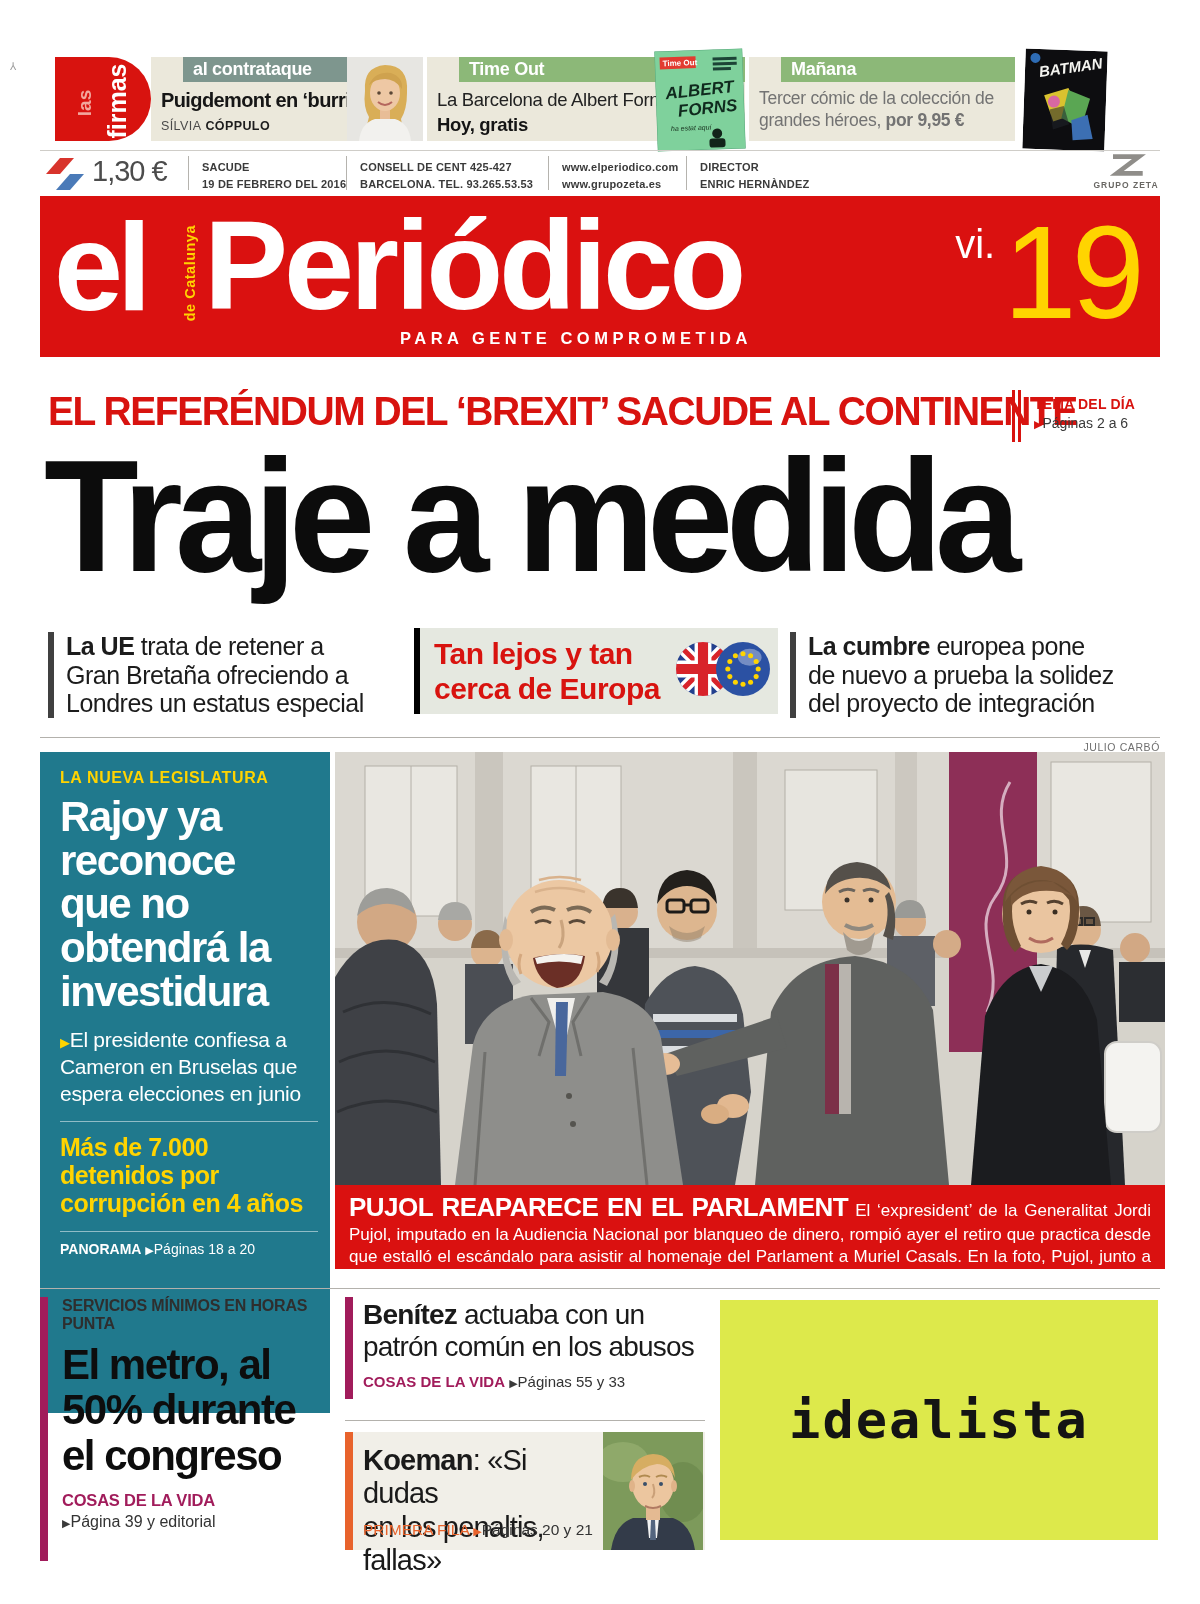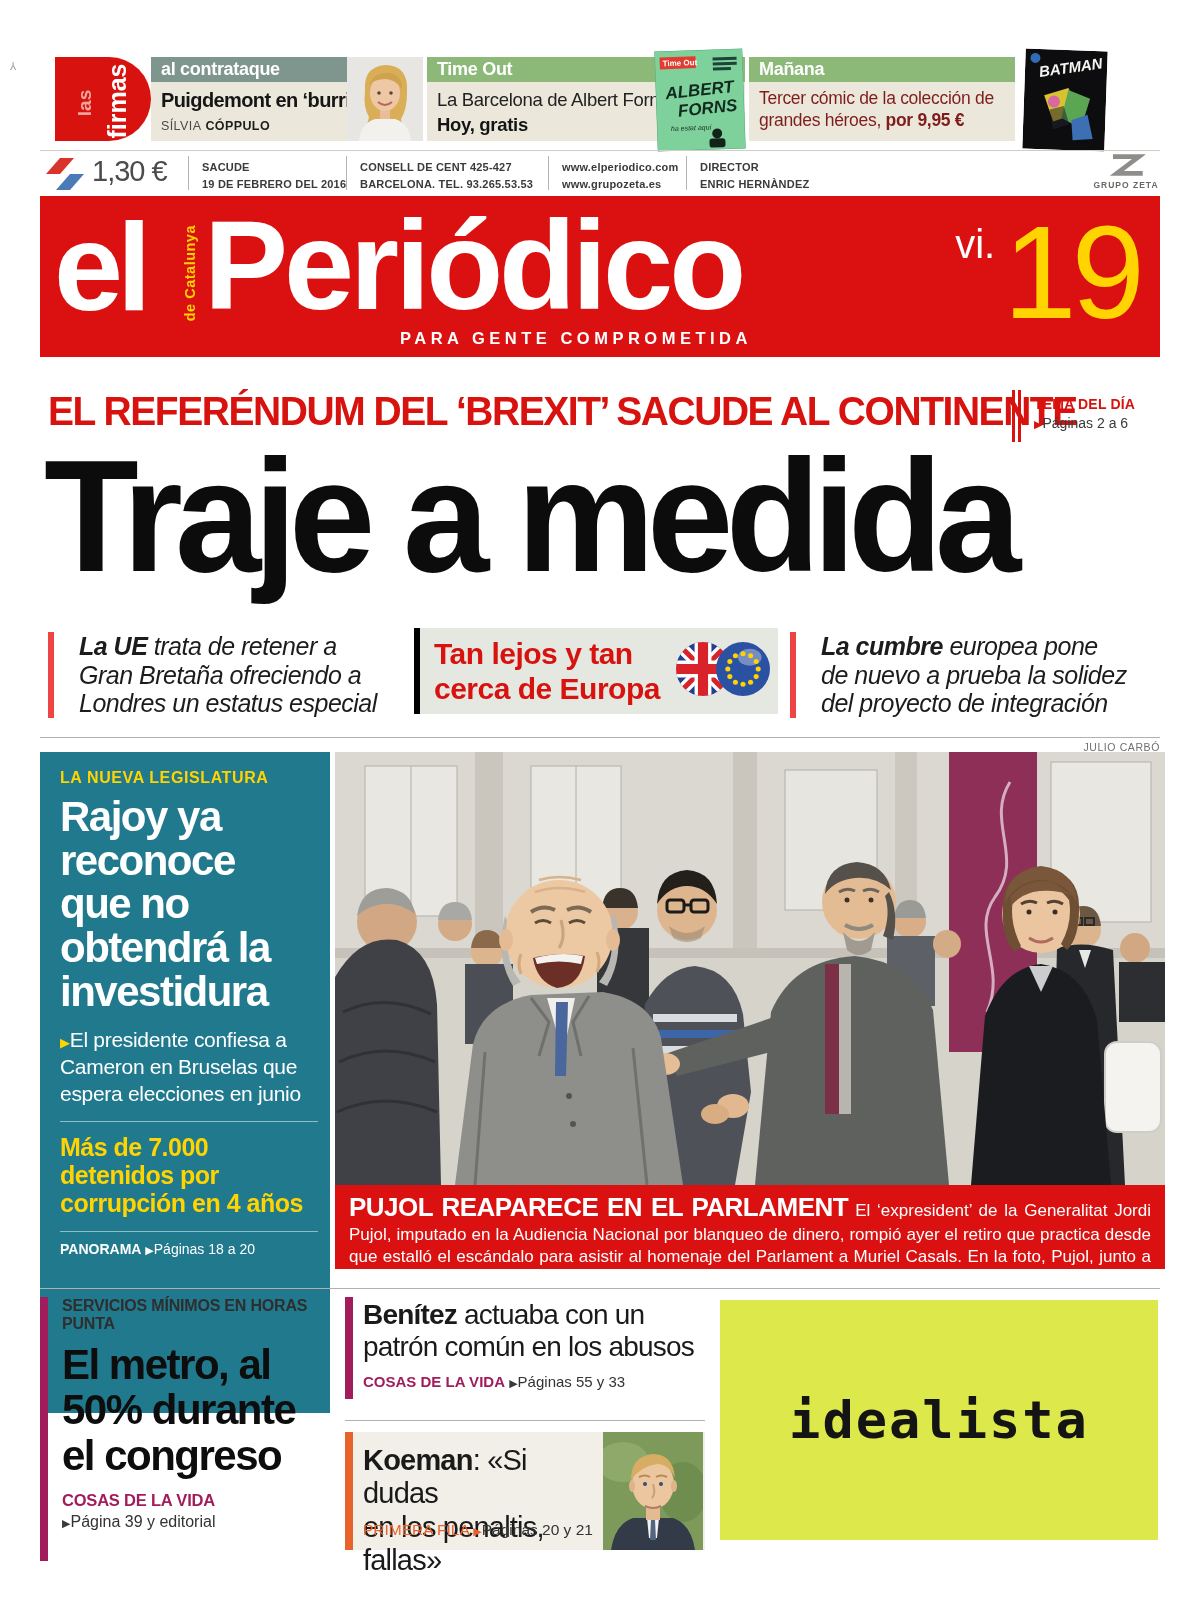--- a/index.html
+++ b/index.html
@@ -12,29 +12,29 @@
 
   
   .promo-badge{left:55px;top:57px;width:96px;height:84px;background:#d8130f;border-radius:0 42px 42px 0;}
   .promo-badge span{position:absolute;white-space:nowrap;font-weight:bold;}
   .badge-word1{left:30px;top:46px;transform:translate(-50%,-50%) rotate(-90deg);color:#f2a79e;font-size:19px;}
   .badge-word2{left:62px;top:44px;transform:translate(-50%,-50%) rotate(-90deg);color:#fff;font-size:25px;}
   .promo-panel{top:57px;height:84px;background:#ebe8db;}
   .panel-opinion{left:151px;width:272px;}
   .panel-timeout{left:427px;width:318px;}
   .panel-manana{left:749px;width:266px;}
-  .panel-header{height:25px;display:flex;align-items:center;padding-left:10px;color:#fff;font-weight:bold;font-size:18px;letter-spacing:-0.3px;}
+  .panel-header{height:25px;display:flex;align-items:center;padding-left:10px;color:#fff;font-weight:bold;font-size:18px;letter-spacing:-0.3px;margin-left:32px;}
   .header-sage{background:#7e968e;}
   .header-green{background:#8cb878;}
   .opinion-title{margin:7px 0 0 10px;font-size:20px;font-weight:bold;color:#161616;letter-spacing:-0.6px;}
   .opinion-author{margin:7px 0 0 10px;font-size:12.5px;color:#4a4a4a;letter-spacing:.4px;}
   .opinion-author b{color:#1d1d1d;margin-left:4px;}
   .promo-line1{margin:7px 0 0 10px;font-size:18.5px;color:#222;letter-spacing:-0.3px;}
   .promo-line2{margin:3px 0 0 10px;font-size:18.5px;font-weight:bold;color:#141414;letter-spacing:-0.3px;}
-  .manana-text{margin:6px 0 0 10px;font-size:17.5px;color:#7f1d1d;line-height:1.25;width:250px;letter-spacing:-0.3px;}
+  .manana-text{margin:6px 0 0 10px;font-size:17.5px;color:#737373;line-height:1.25;width:250px;letter-spacing:-0.3px;}
   .silvia-photo{right:0;top:0;width:76px;height:84px;position:absolute;}
   .forns-cover{left:656px;top:50px;width:88px;height:100px;transform:rotate(-2deg);}
   .batman-cover{left:1024px;top:50px;width:82px;height:100px;transform:rotate(2deg);}
 
   
   .info-bar{left:40px;top:150px;width:1120px;height:44px;border-top:1px solid #cfcdc8;}
   .flash-logo{left:6px;top:7px;position:absolute;}
   .price{left:52px;top:4px;position:absolute;font-size:29px;color:#4c4c4c;letter-spacing:-1px;}
   .info-div{position:absolute;top:5px;width:1px;height:34px;background:#b5b3ae;}
   .info-col{position:absolute;top:8px;font-size:11px;font-weight:bold;color:#3a3a3a;line-height:1.5;letter-spacing:.2px;}
@@ -65,21 +65,21 @@
   .arrow-dark{color:#3a3a3a;font-size:11px;}
   .arrow-white{color:#fff;font-size:11px;}
   .arrow-yellow{color:#ffd400;font-size:13px;}
   .arrow-orange{color:#e8632c;font-size:11px;}
 
   
   .main-headline{left:44px;top:436px;font-size:160px;line-height:1;font-weight:bold;color:#0c0c0c;
                  letter-spacing:-8px;transform:scaleX(.97);transform-origin:left;white-space:nowrap;}
 
   
-  .deck{font-size:25px;line-height:1.14;color:#1c1c1c;letter-spacing:-0.5px;border-left:6px solid #ef4444;padding-left:25px;font-style:italic;}
+  .deck{font-size:25px;line-height:1.14;color:#1c1c1c;letter-spacing:-0.5px;border-left:6px solid #404040;padding-left:12px;}
   .deck-left{left:48px;top:632px;width:344px;}
   .deck-right{left:790px;top:632px;width:370px;}
   .deck-center{left:414px;top:628px;width:358px;height:86px;background:#e5e8e0;border-left:6px solid #000000;}
   .deck-center-text{position:absolute;left:14px;top:9px;font-size:30px;font-weight:bold;color:#d8130f;
                     line-height:1.15;letter-spacing:-0.5px;}
   .deck-flags{position:absolute;right:8px;top:14px;display:flex;}
   .deck-flags svg{display:block;}
   .flag-eu{margin-left:-14px;}
 
   

